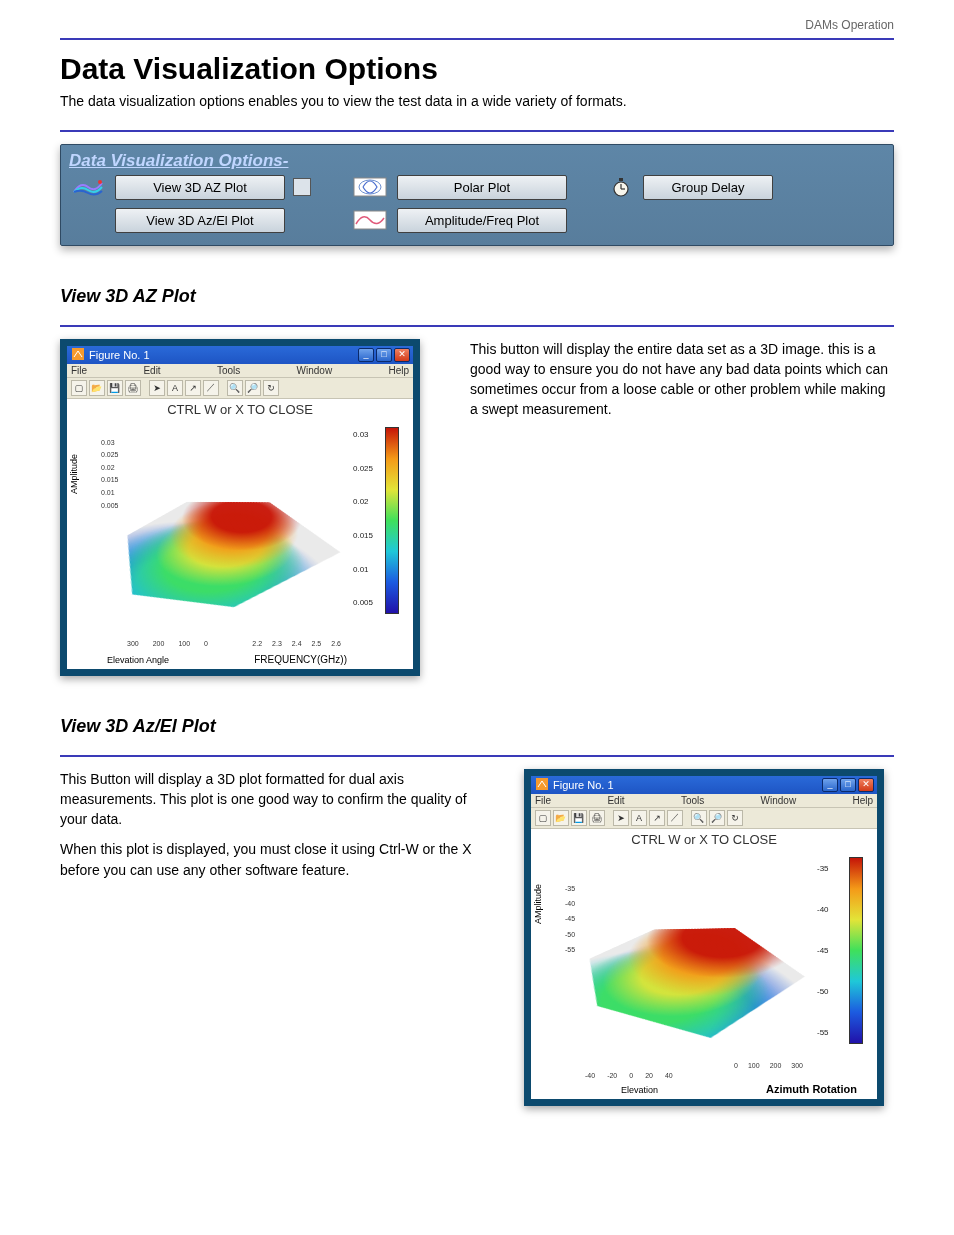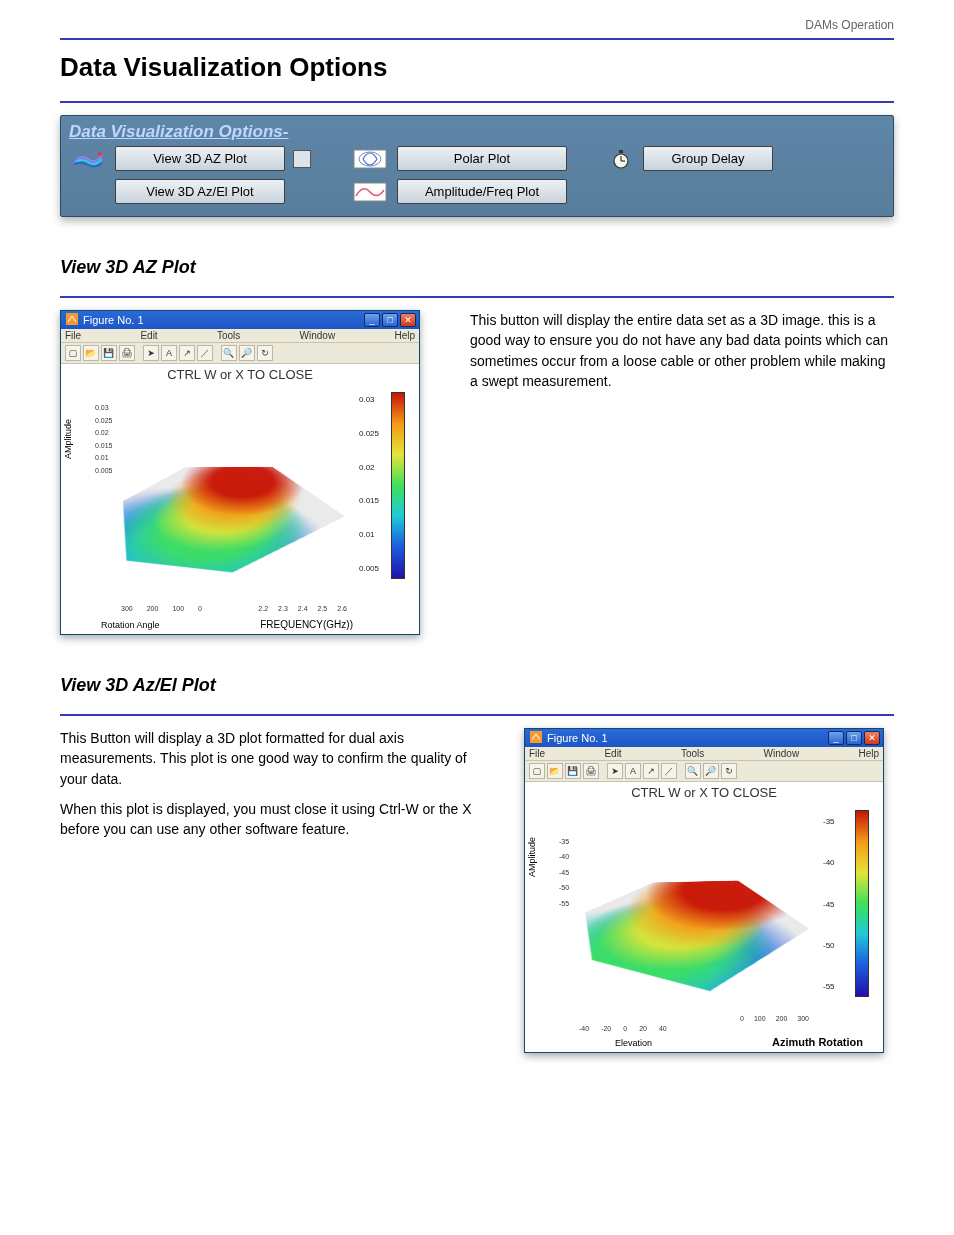--- a/index.html
+++ b/index.html
@@ -7,21 +7,21 @@
     font-family: Arial, Helvetica, sans-serif;
     background: #ffffff;
     color: #000;
     width: 954px;
     margin: 0 auto;
     font-size: 13px;
   }
   .page { padding: 18px 60px 30px 60px; }
   .hdr-rule { border: none; border-top: 2px solid #3a3ab8; margin: 18px 0 12px 0; }
   .hdr-rule.top { margin-top: 6px; }
-  .section-title { font-size: 26px; font-weight: bold; margin: 10px 0 4px 0; }
+  .section-title { font-size: 30px; font-weight: bold; margin: 10px 0 4px 0; }
   .section-desc { font-size: 14px; margin: 6px 0 14px 0; line-height: 1.4; }
   .subsection-title { font-size: 18px; font-weight: bold; font-style: italic; margin: 10px 0 4px 0; }
   .small { font-size: 14px; }
 
   
   .options-panel {
     background: linear-gradient(#5e86a7,#587d9c);
     border: 1px solid #2f4a63;
     border-radius: 2px;
     padding: 6px 8px 12px 8px;
@@ -43,21 +43,21 @@
     font-size: 13px;
     cursor: pointer;
   }
   .opt-icon { width:28px; height:22px; display:flex; align-items:center; justify-content:center; }
   .opt-icon.wide { width:38px; }
   .chk { width:18px; height:18px; background:#dce3ea; border:1px solid #555; }
 
   
   .fig-win {
     width: 360px;
-    border: 1px solid #0c4a6e;
+    border: 7px solid #0c4a6e;
     box-shadow: 0 3px 8px rgba(0,0,0,.35);
     background:#ece9d8;
     font-size:10px;
   }
   .fig-titlebar {
     background: linear-gradient(#2a6ad9,#1e55c4);
     color:#fff;
     display:flex; align-items:center; justify-content:space-between;
     padding: 2px 3px 2px 5px;
     font-size:11px;
@@ -113,20 +113,21 @@
 
 </style>
 </head>
 <body>
 <div class="page">
 
 <div class="header-line">DAMs Operation</div>
 <hr class="hdr-rule top">
 
 <div class="section-title">Data Visualization Options</div>
+<div class="section-desc small">The data visualization options enables you to view the test data in a wide variety of formats.</div>
 <hr class="hdr-rule">
 
 <div class="options-panel">
   <div class="options-title">Data Visualization Options-</div>
   <div class="opt-grid">
     <div class="opt-col">
       <div class="opt-row">
         <span class="opt-icon wide">
           <svg width="34" height="20" viewBox="0 0 34 20">
             <path d="M3 15 Q10 4 17 10 T31 6" fill="none" stroke="#9a7bff" stroke-width="2"></path>
@@ -255,21 +256,21 @@
             <span>0</span>
           </div>
           <div class="axis-ticks" style="right:72px; bottom:22px; display:flex; gap:10px">
             <span>2.2</span>
             <span>2.3</span>
             <span>2.4</span>
             <span>2.5</span>
             <span>2.6</span>
           </div>
           <div class="axis-lbl z">AMplitude</div>
-          <div class="axis-lbl x1">Rotation Angle</div>
+          <div class="axis-lbl x1">Elevation Angle</div>
           <div class="axis-lbl x2">FREQUENCY(GHz))</div>
         </div>
       </div>
     </div>
   </div>
   <div class="col text">
     <p>This button will display the entire data set as a 3D image. this is a good way to ensure you do not have any bad data points which can sometimes occur from a loose cable or other problem while making a swept measurement.</p>
   </div>
 </div>
 

